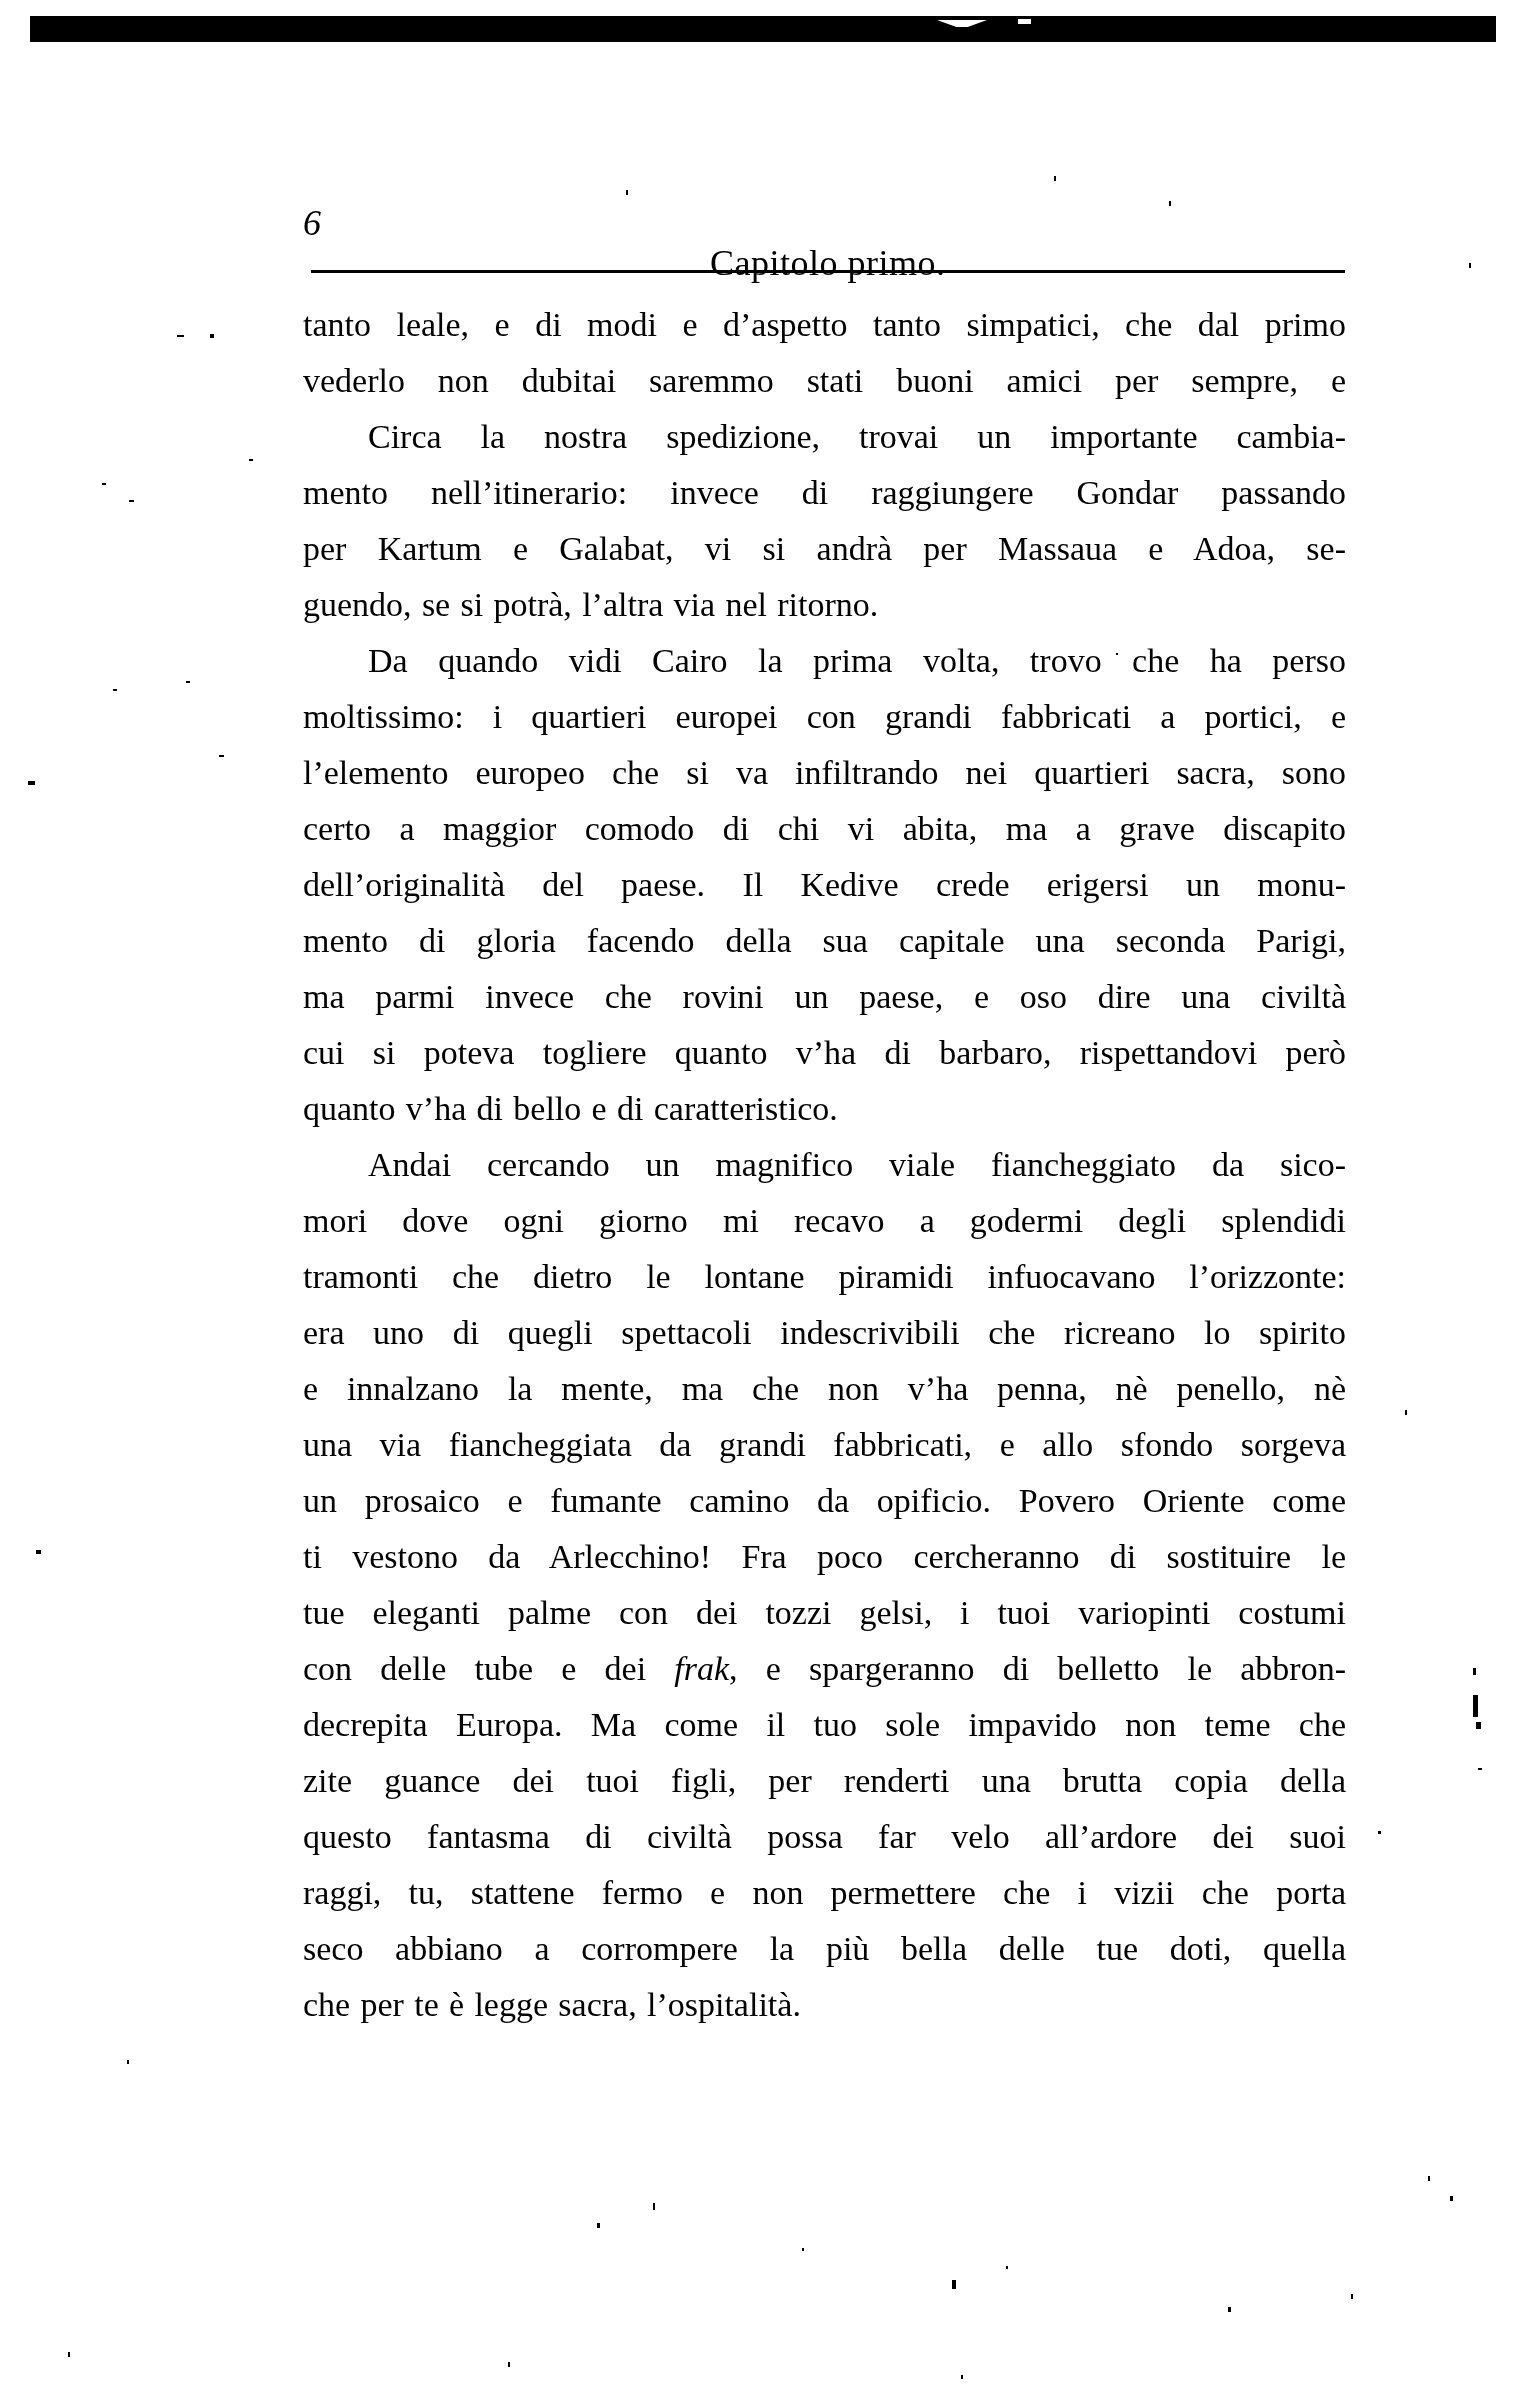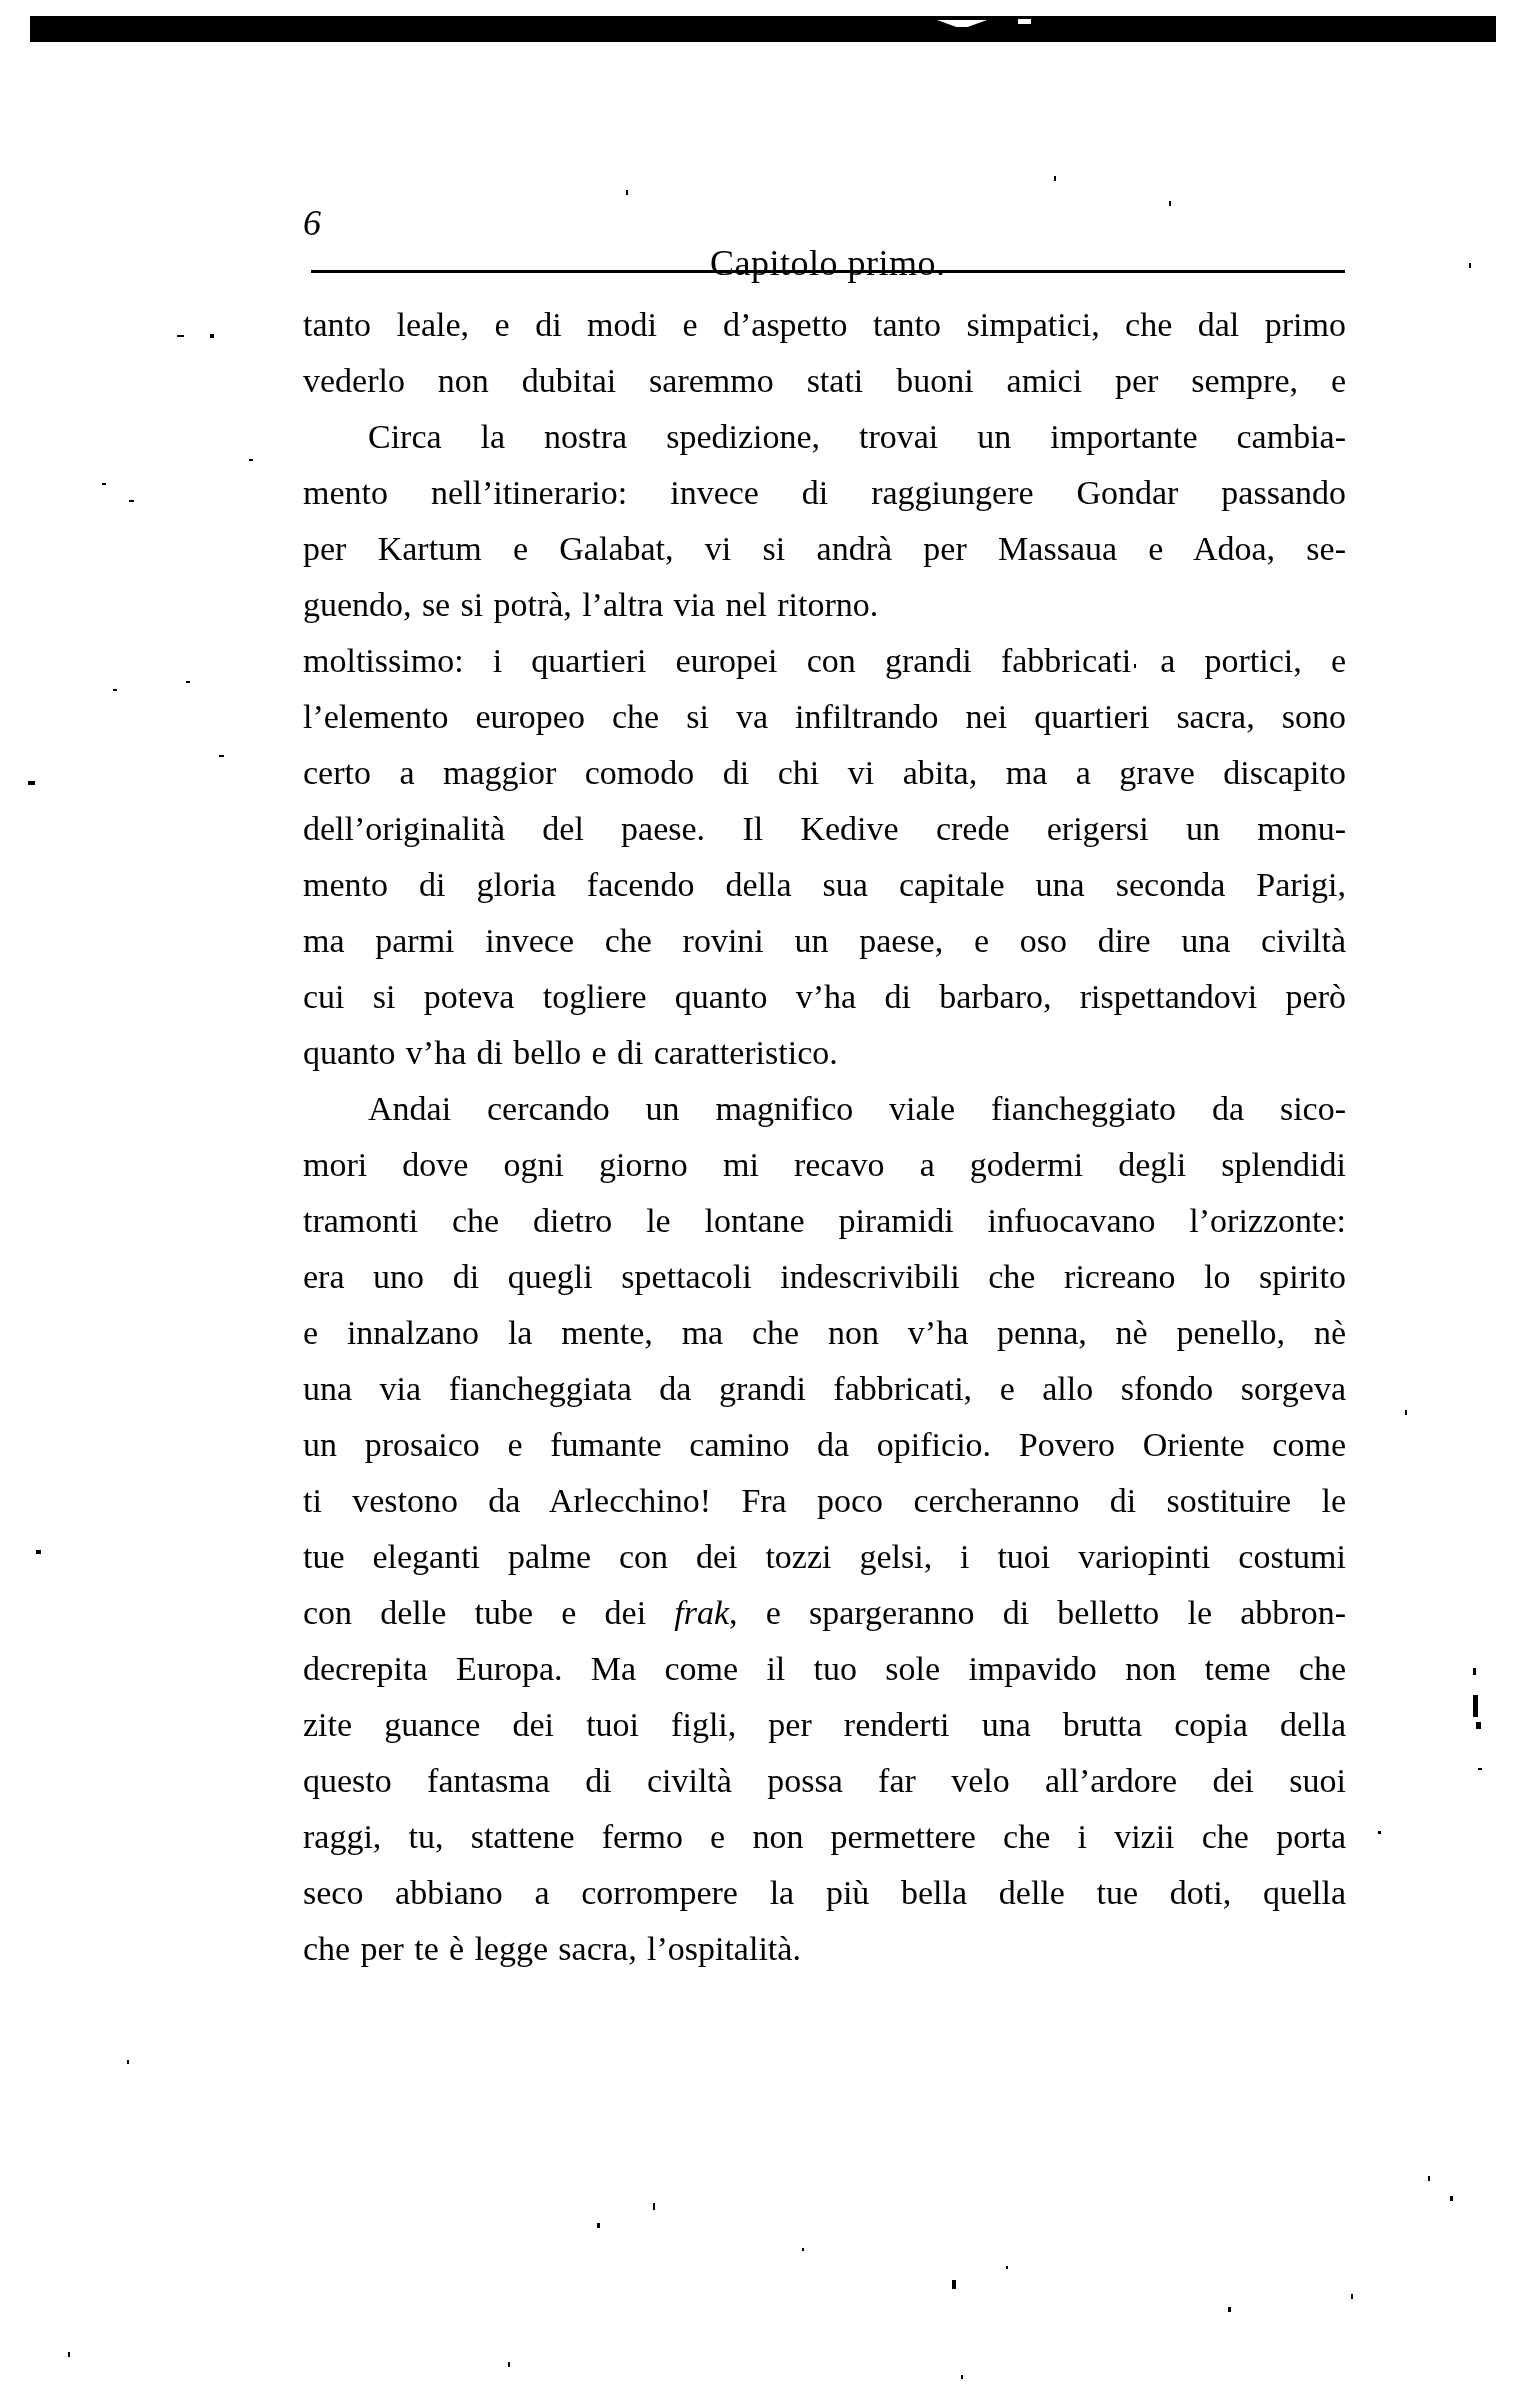--- a/index.html
+++ b/index.html
@@ -123,20 +123,21 @@
   </div>
 
   <div>
     <span class="line indent">Circa la nostra spedizione, trovai un importante cambia-</span>
     <span class="line">mento nell’itinerario: invece di raggiungere Gondar passando</span>
     <span class="line">per Kartum e Galabat, vi si andrà per Massaua e Adoa, se-</span>
     <span class="line last">guendo, se si potrà, l’altra via nel ritorno.</span>
   </div>
 
   <div>
+    <span class="line indent">Da quando vidi Cairo la prima volta, trovo che ha perso</span>
     <span class="line">moltissimo: i quartieri europei con grandi fabbricati a portici, e</span>
     <span class="line">l’elemento europeo che si va infiltrando nei quartieri sacra, sono</span>
     <span class="line">certo a maggior comodo di chi vi abita, ma a grave discapito</span>
     <span class="line">dell’originalità del paese. Il Kedive crede erigersi un monu-</span>
     <span class="line">mento di gloria facendo della sua capitale una seconda Parigi,</span>
     <span class="line">ma parmi invece che rovini un paese, e oso dire una civiltà</span>
     <span class="line">cui si poteva togliere quanto v’ha di barbaro, rispettandovi però</span>
     <span class="line last">quanto v’ha di bello e di caratteristico.</span>
   </div>
 

